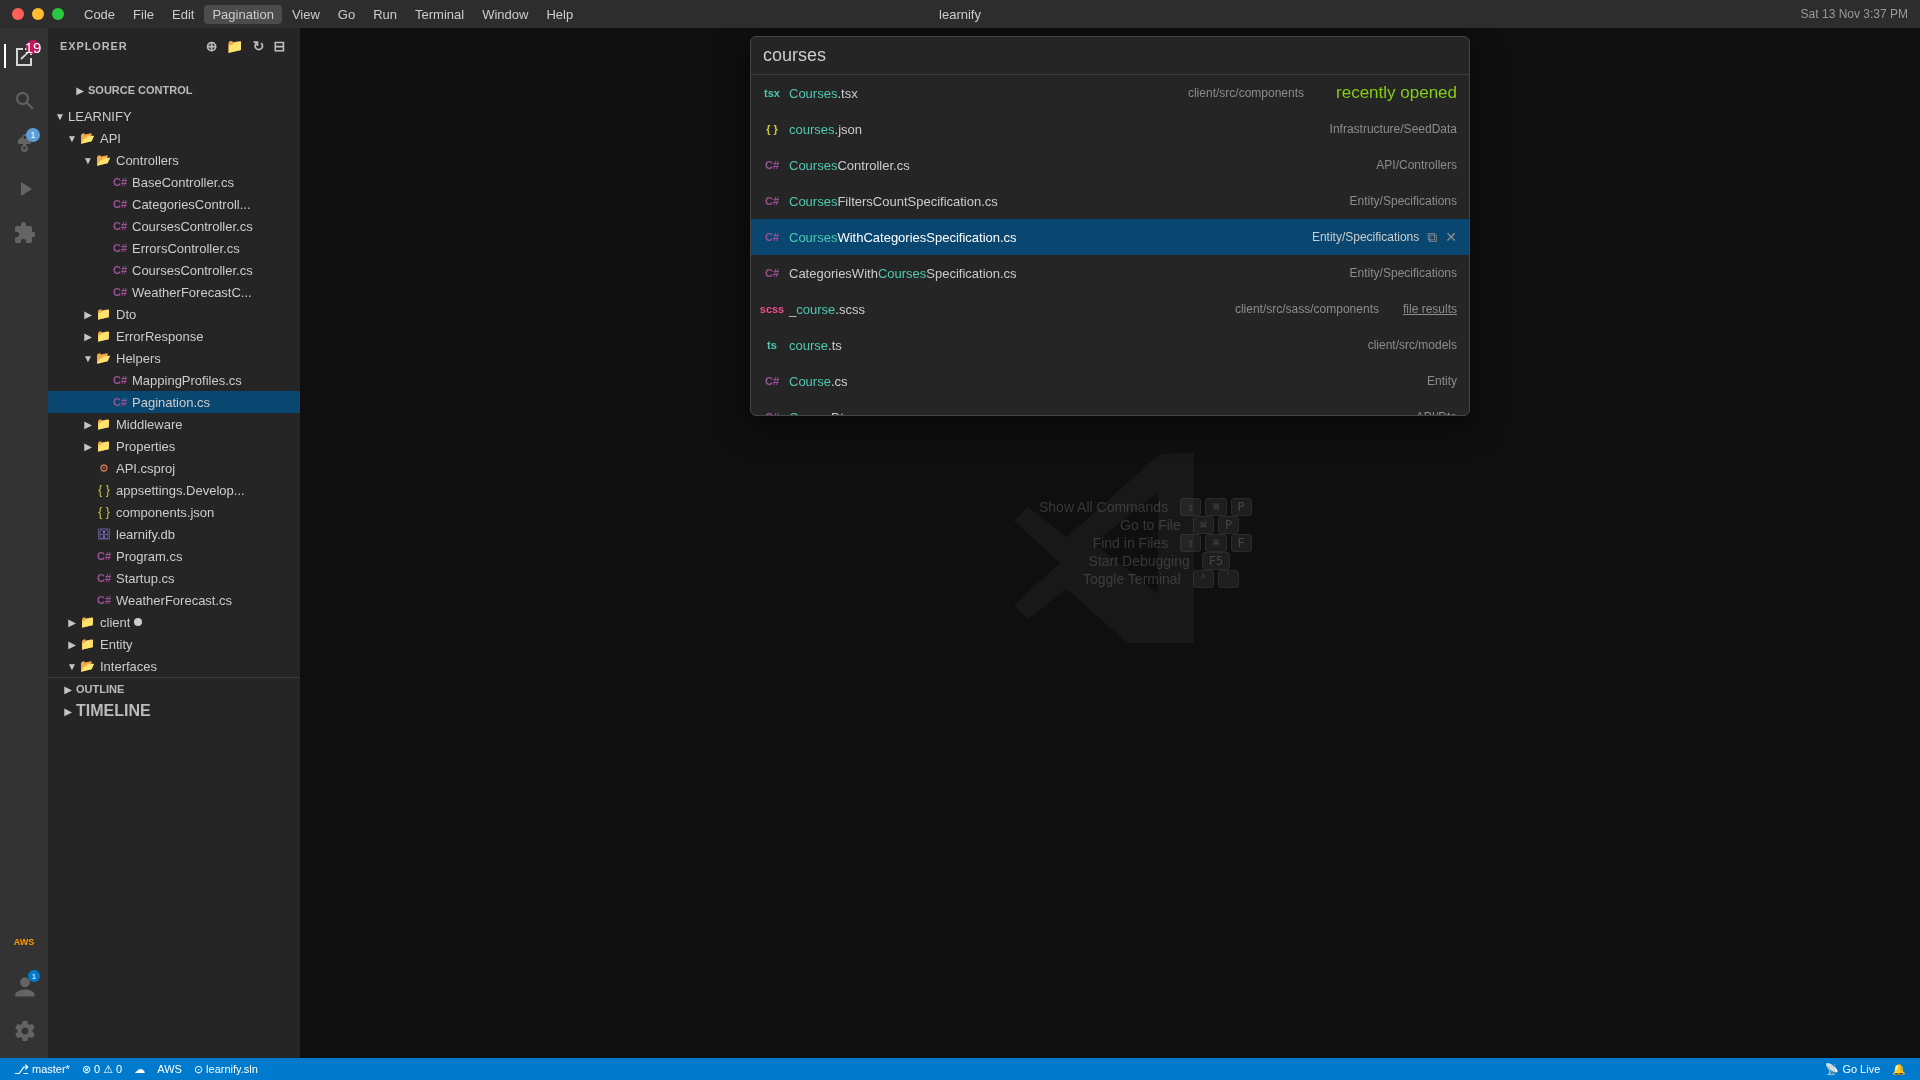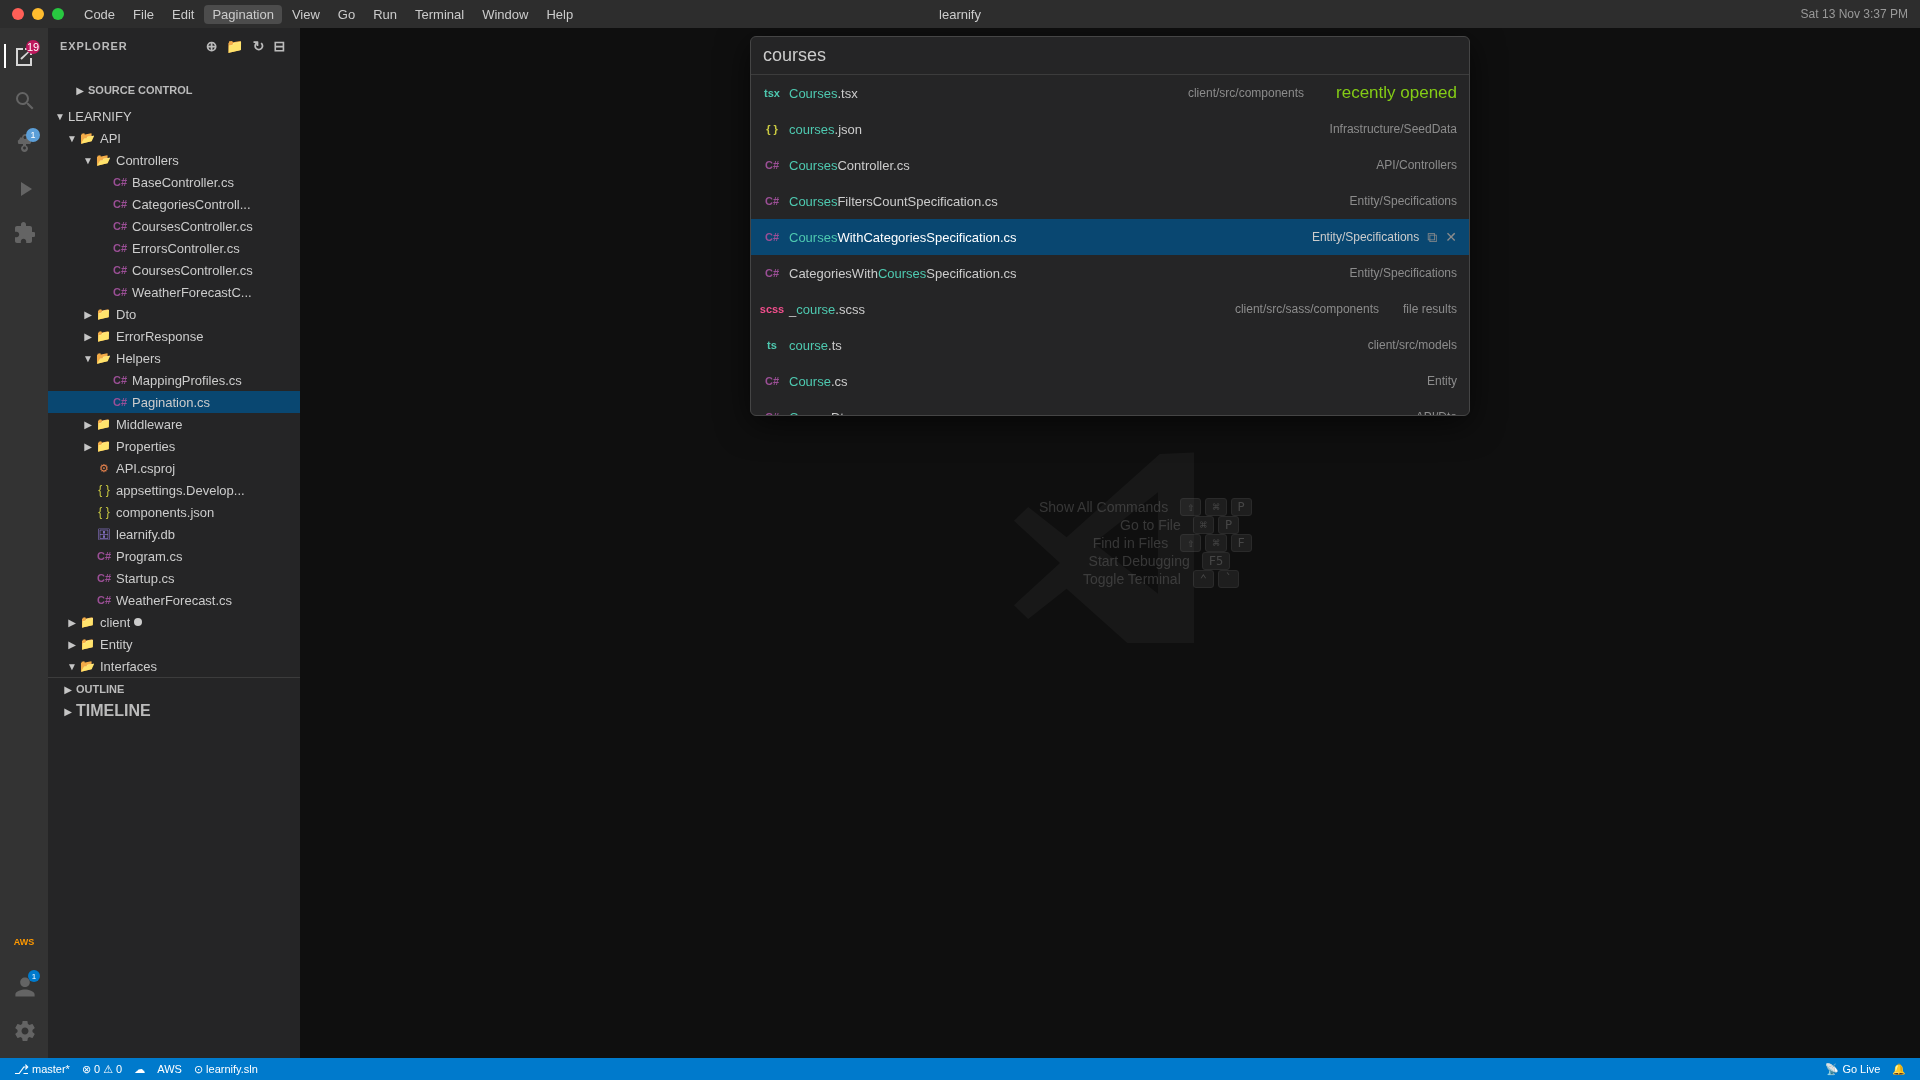--- a/index.html
+++ b/index.html
@@ -107,21 +107,21 @@
       top: 8px;
       bottom: 8px;
       width: 2px;
       background: #ffffff;
     }
     .activity-badge {
       position: absolute;
       top: 4px; right: 4px;
       background: #be185d;
       color: white;
-      font-size: 11px;
+      font-size: 15px;
       width: 14px; height: 14px;
       border-radius: 7px;
       display: flex; align-items: center; justify-content: center;
     }
     .activity-spacer { flex: 1; }
     .activity-bottom {
       display: flex; flex-direction: column; align-items: center;
       gap: 4px; padding-bottom: 8px;
     }
 
@@ -810,21 +810,21 @@
             <div class="palette-file-icon icon-cs">C#</div>
             <span class="palette-filename">CategoriesWith<span class="match">Courses</span>Specification.cs</span>
             <span class="palette-path">Entity/Specifications</span>
           </div>
 
           <div class="palette-item">
             <div class="palette-file-icon" style="color:#f14e8c;">scss</div>
             <span class="palette-filename">_<span class="match">course</span>.scss</span>
             <div class="palette-item-right">
               <span class="palette-path">client/src/sass/components</span>
-              <span style="color:#8c8c8c; font-size:12px; margin-left:16px;">file results</span>
+              <span style="color:#8c8c8c; font-size:12px; margin-left:16px;text-decoration:underline;">file results</span>
             </div>
           </div>
 
           <div class="palette-item">
             <div class="palette-file-icon" style="color:#4ec9b0;">ts</div>
             <span class="palette-filename"><span class="match">course</span>.ts</span>
             <span class="palette-path">client/src/models</span>
           </div>
 
           <div class="palette-item">

